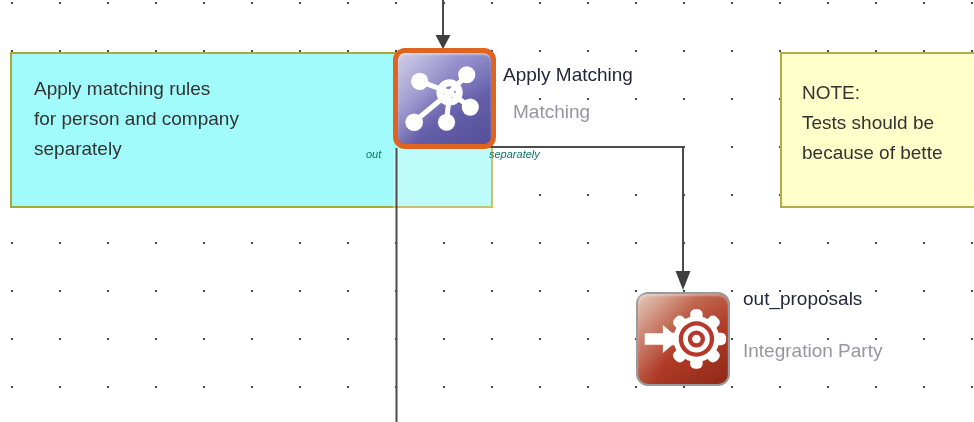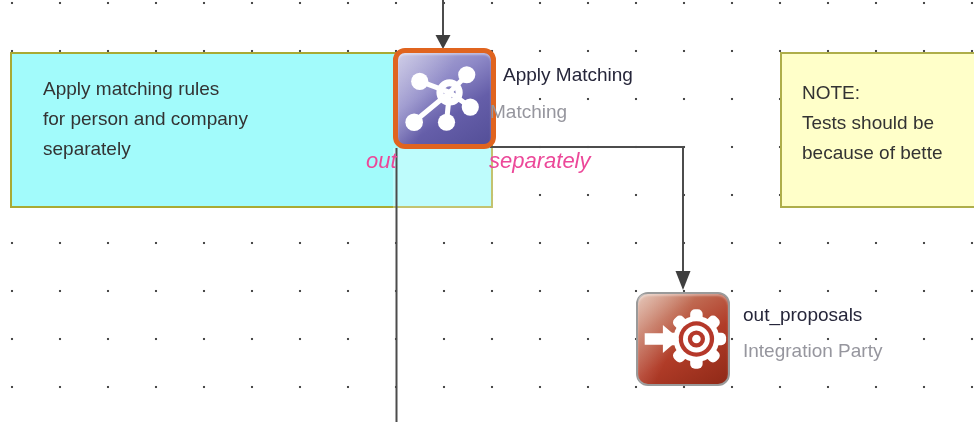--- a/index.html
+++ b/index.html
@@ -9,21 +9,21 @@
     background-color:#ffffff;
     background-image:radial-gradient(circle,#4a4a4a 1px,transparent 1.6px);
     background-size:48px 48px;
     background-position:36px 27px;
   }
   .note{
     position:absolute;border:2px solid;box-sizing:border-box;z-index:1;
   }
   .note-cyan{
     left:10px;top:52px;width:483px;height:156px;
-    background:#a2fbfb;border-color:#a9aa33;padding-left:9px;
+    background:#a2fbfb;border-color:#a9aa33;
   }
   .note-yellow{
     left:780px;top:52px;width:330px;height:156px;
     background:#ffffc9;border-color:#aeae4a;
   }
   .note-text{
     white-space:pre-line;color:#333;font-size:19px;line-height:30px;
   }
   .note-cyan .note-text{padding:20px 0 0 22px;}
   .note-yellow .note-text{padding:24px 0 0 20px;}
@@ -46,26 +46,26 @@
   .node-out{
     left:636px;top:292px;width:94px;height:94px;
     border:2px solid #9a9a9a;border-radius:12px;
     background:linear-gradient(148deg,#d7a893 0%,#c06a52 28%,#b13c28 58%,#8f2917 100%);
     box-shadow:inset 0 2px 2px rgba(255,255,255,.35);
   }
   .node-icon svg{position:absolute;left:0;top:0;}
   .lbl{position:absolute;z-index:5;white-space:nowrap;}
   .lbl-title{font-size:19px;color:#26263a;}
   .lbl-type{font-size:19px;color:#96969e;}
-  .lbl-port{font-size:22px;font-style:italic;color:#ec4899;}
+  .lbl-port{font-size:11px;font-style:italic;color:#0f766e;}
   #lbl-party{left:503px;top:64px;}
-  #lbl-party-type{left:490px;top:101px;}
+  #lbl-party-type{left:513px;top:101px;}
   #lbl-out{left:366px;top:148px;}
   #lbl-proposals{left:489px;top:148px;}
-  #lbl-outprop{left:743px;top:304px;}
+  #lbl-outprop{left:743px;top:288px;}
   #lbl-outprop-type{left:743px;top:340px;}
 </style>
 </head>
 <body>
 
 <div class="note note-cyan">
   <div class="note-text">Apply matching rules
 for person and company
 separately</div>
 </div>

